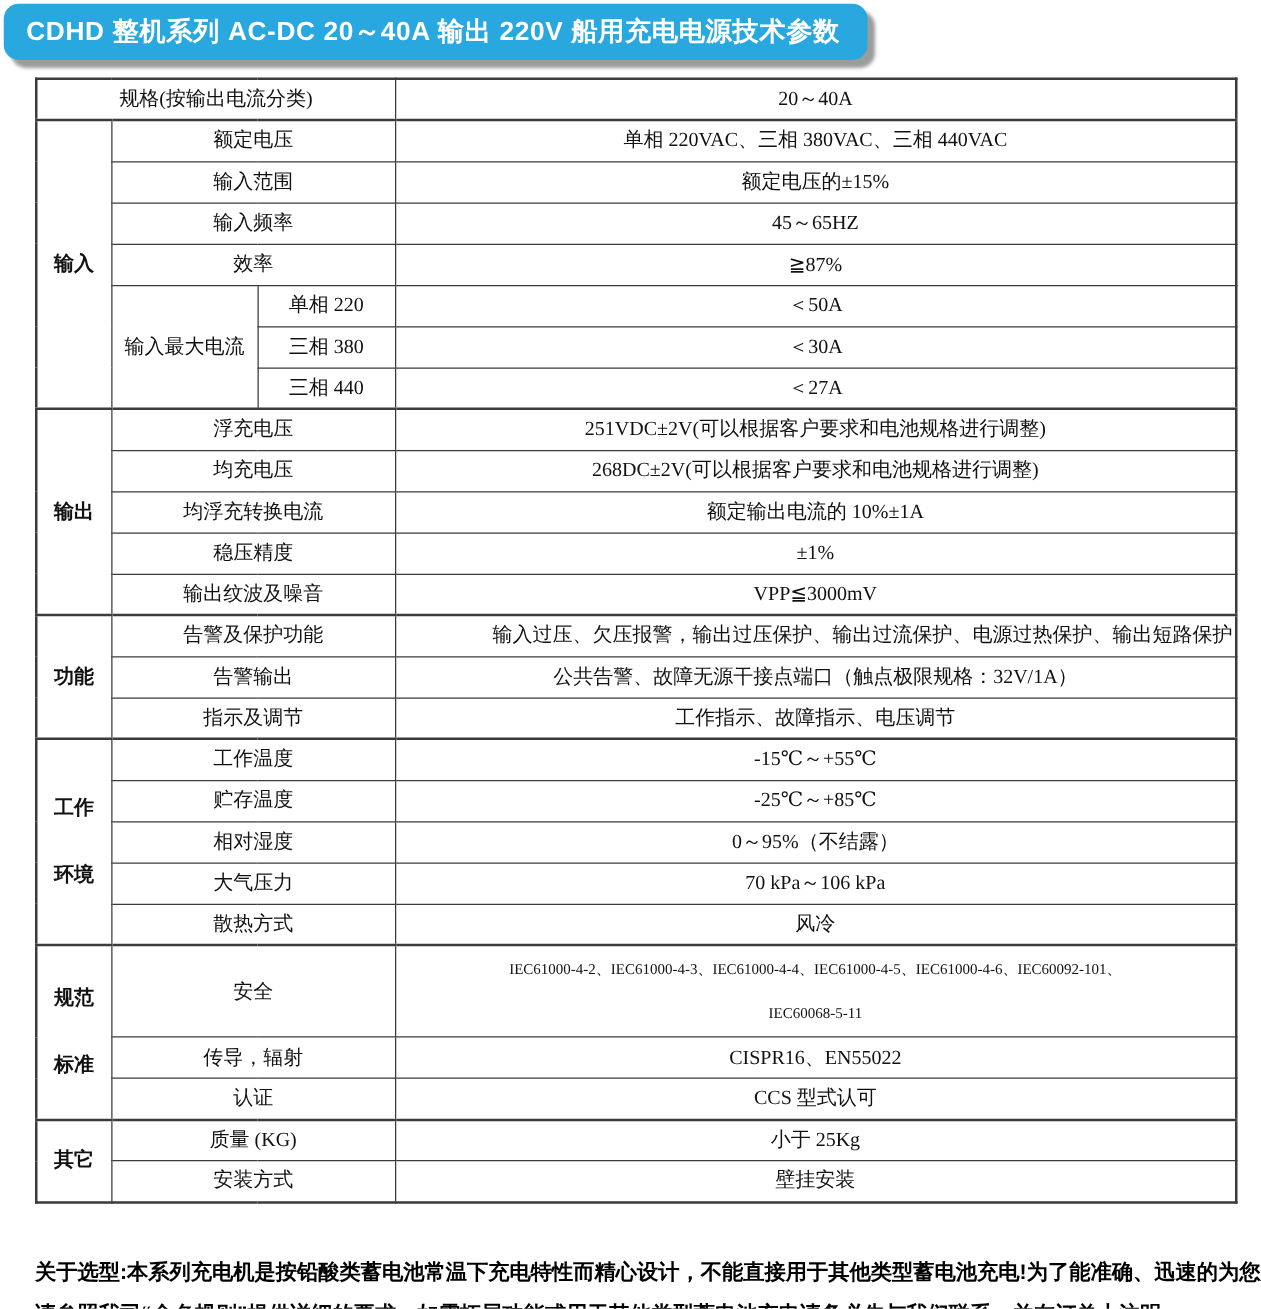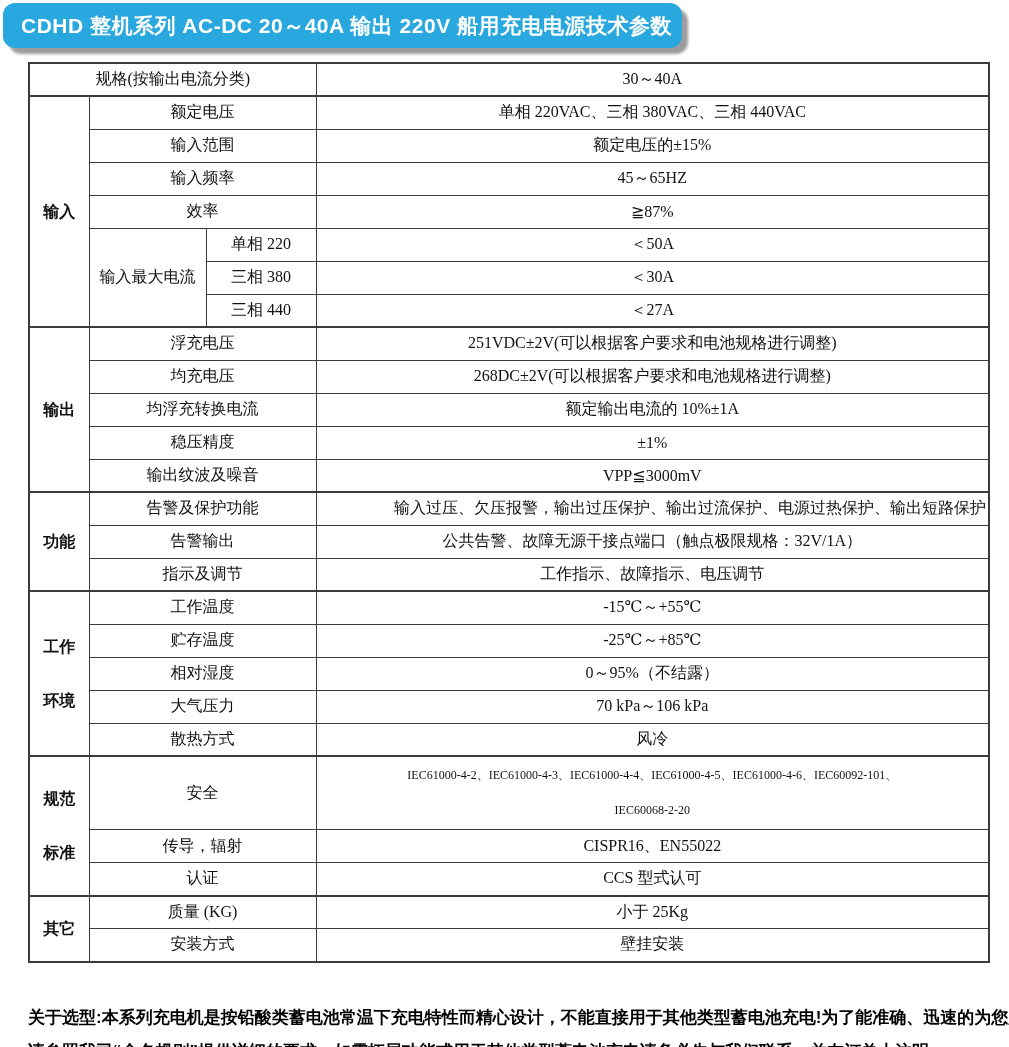--- a/index.html
+++ b/index.html
@@ -18,21 +18,21 @@
   }
   
   .banner{
     display:inline-block;
     margin:3px 0 0 3px;
     background:var(--banner);
     color:#ffffff;
     border-radius:12px;
     height:45px;
     line-height:45px;
-    padding:0 10px 0 18px;
+    padding:0 22px 0 18px;
     box-shadow:6px 6px 3px var(--banner_shadow);
     font-family:"Liberation Sans","DejaVu Sans",sans-serif;
     font-weight:bold;
     font-size:21px;
     letter-spacing:0.5px;
     white-space:nowrap;
   }
   
   table.spec{
     border-collapse:collapse;
@@ -82,21 +82,21 @@
   <colgroup>
     <col style="width:60px">
       <col style="width:117px">
       <col style="width:110px">
       <col style="width:673px">
   </colgroup>
 
   <tbody>
       <tr class="h38">
     <td colspan="3">规格(按输出电流分类)</td>
-    <td class="value">30～40A</td>
+    <td class="value">20～40A</td>
   </tr>
 
   <tr class="sec h38">
     <td rowspan="7" class="cat">
       <div>输入</div>
     </td>
     <td colspan="2">额定电压</td>
     <td class="value">单相 220VAC、三相 380VAC、三相 440VAC</td>
   </tr>
   <tr>
@@ -191,21 +191,21 @@
   </tr>
 
   <tr class="sec h74">
     <td rowspan="3" class="cat">
       <div>规范</div>
       <div class="gap">标准</div>
     </td>
     <td colspan="2">安全</td>
     <td class="value nowrap twoline">
       <div>IEC61000-4-2、IEC61000-4-3、IEC61000-4-4、IEC61000-4-5、IEC61000-4-6、IEC60092-101、</div>
-      <div>IEC60068-2-20</div>
+      <div>IEC60068-5-11</div>
     </td>
   </tr>
   <tr>
     <td colspan="2">传导，辐射</td>
     <td class="value">CISPR16、EN55022</td>
   </tr>
   <tr>
     <td colspan="2">认证</td>
     <td class="value">CCS 型式认可</td>
   </tr>

